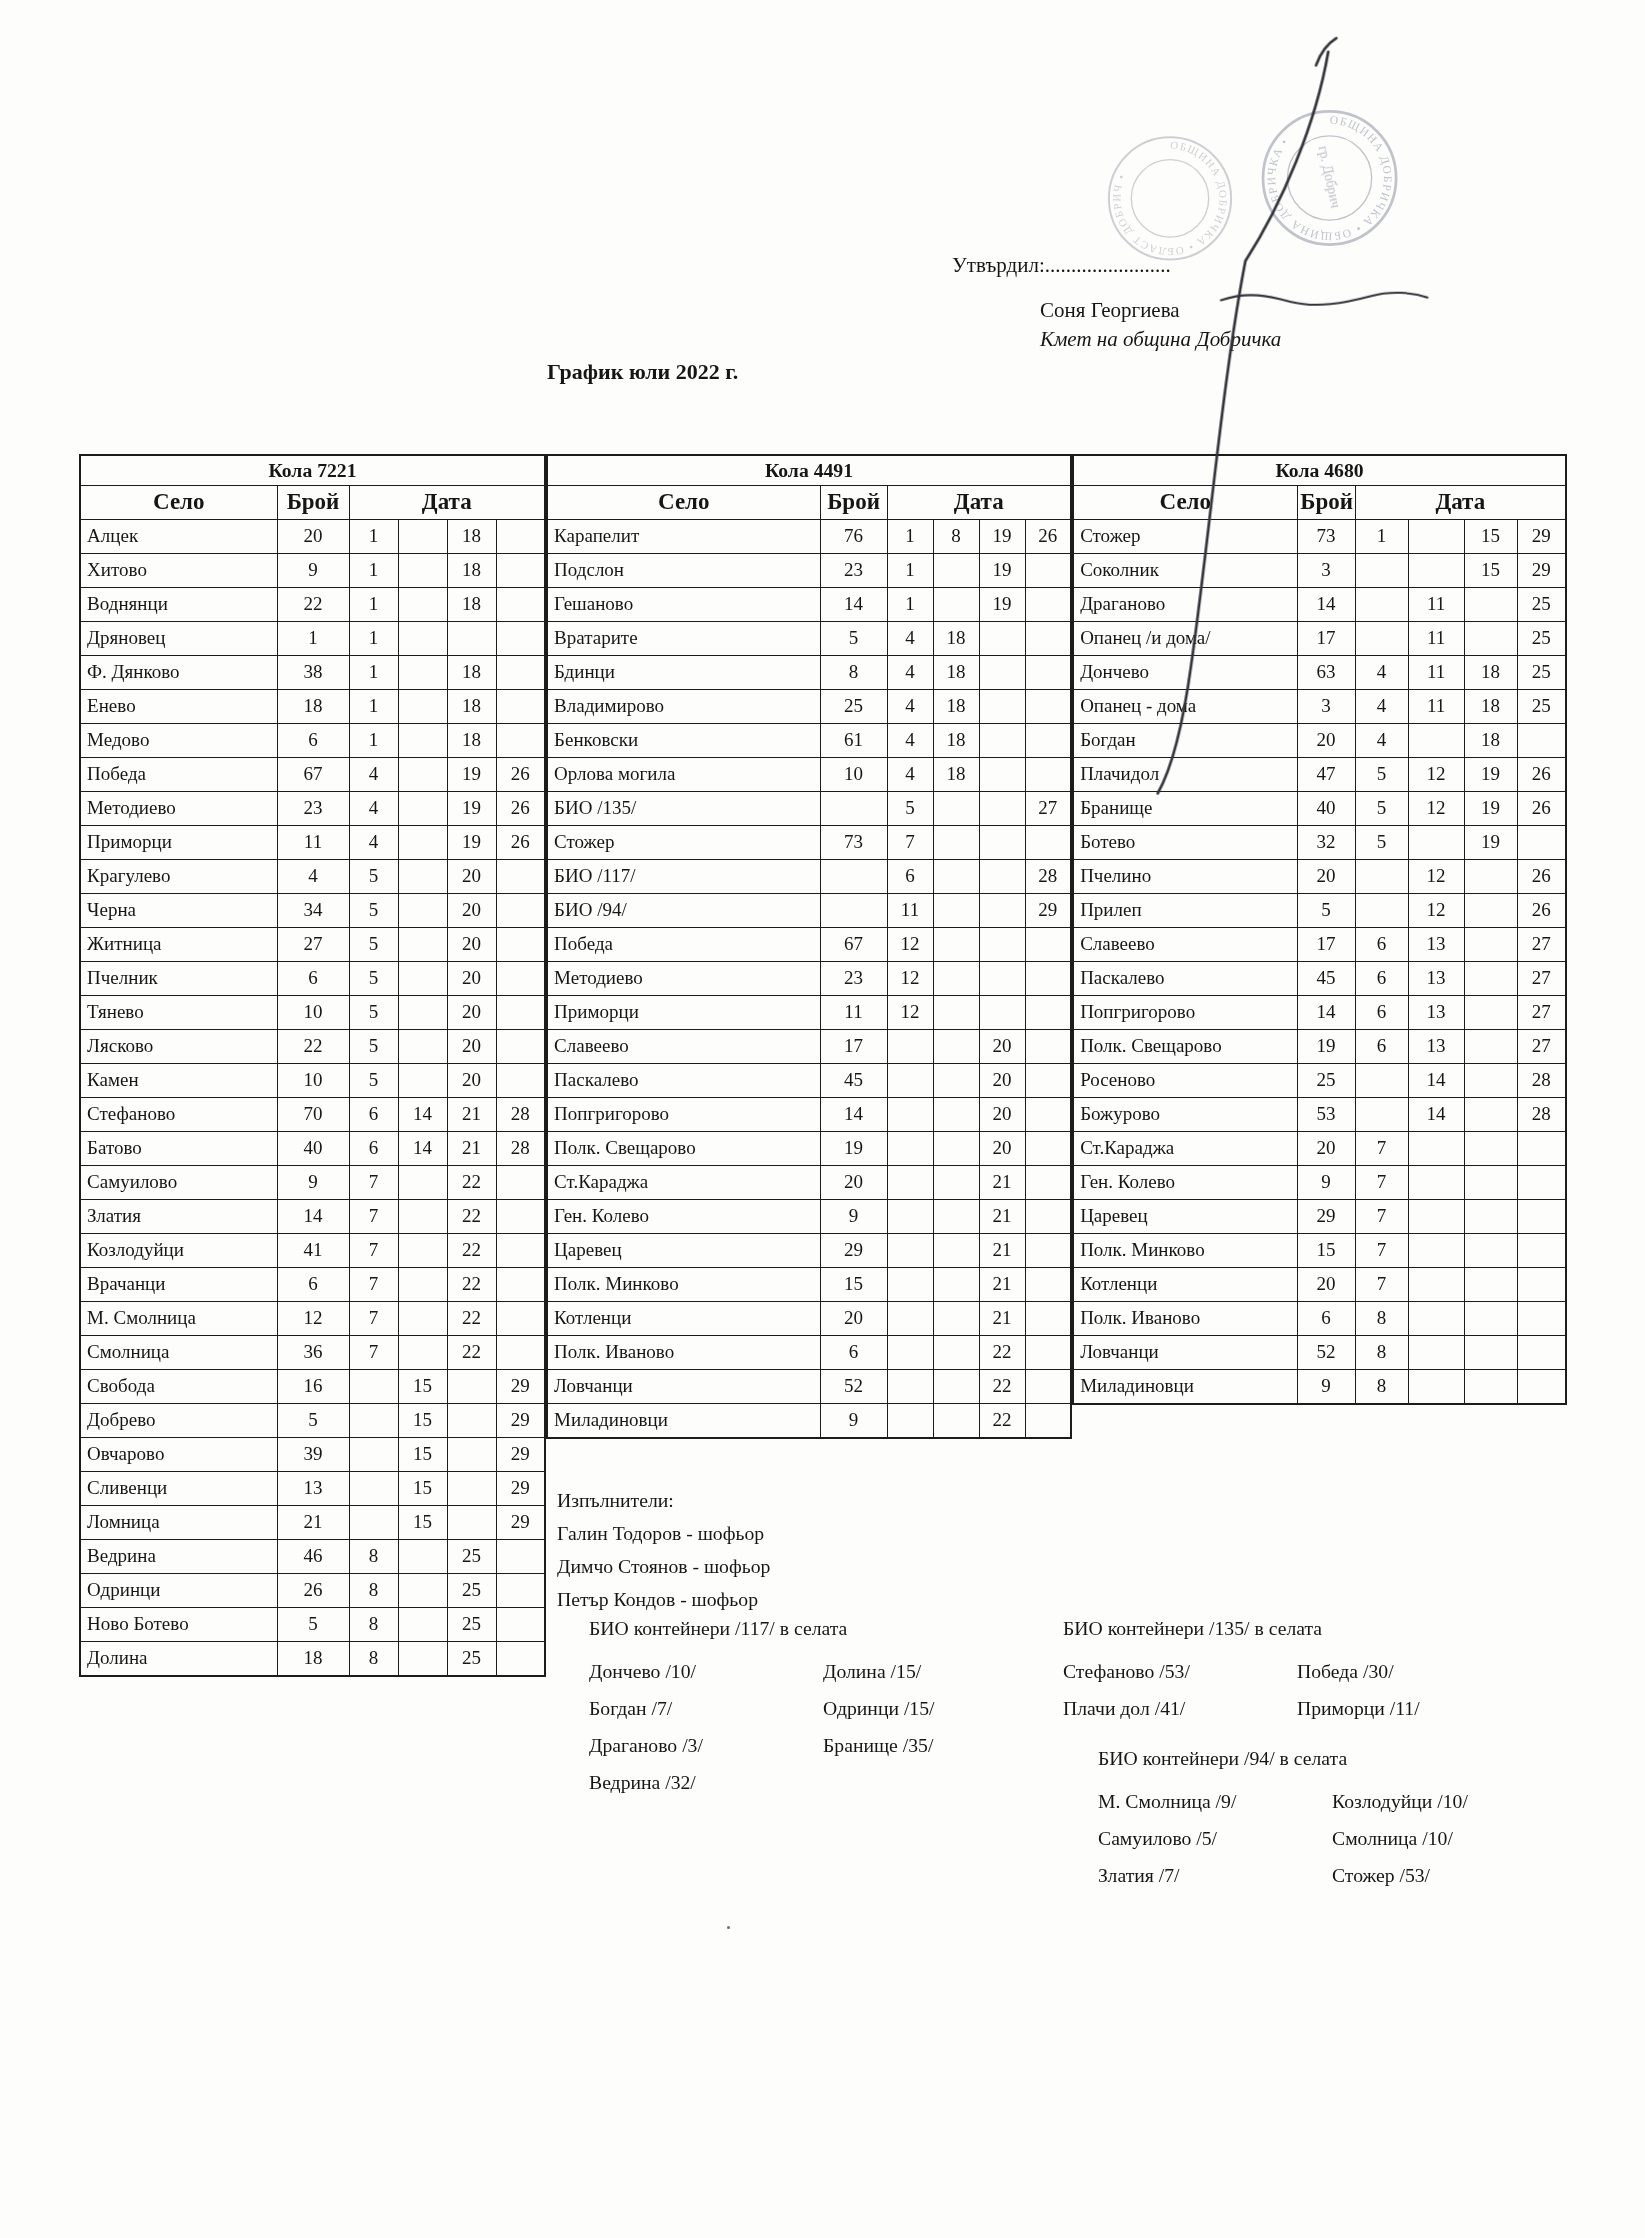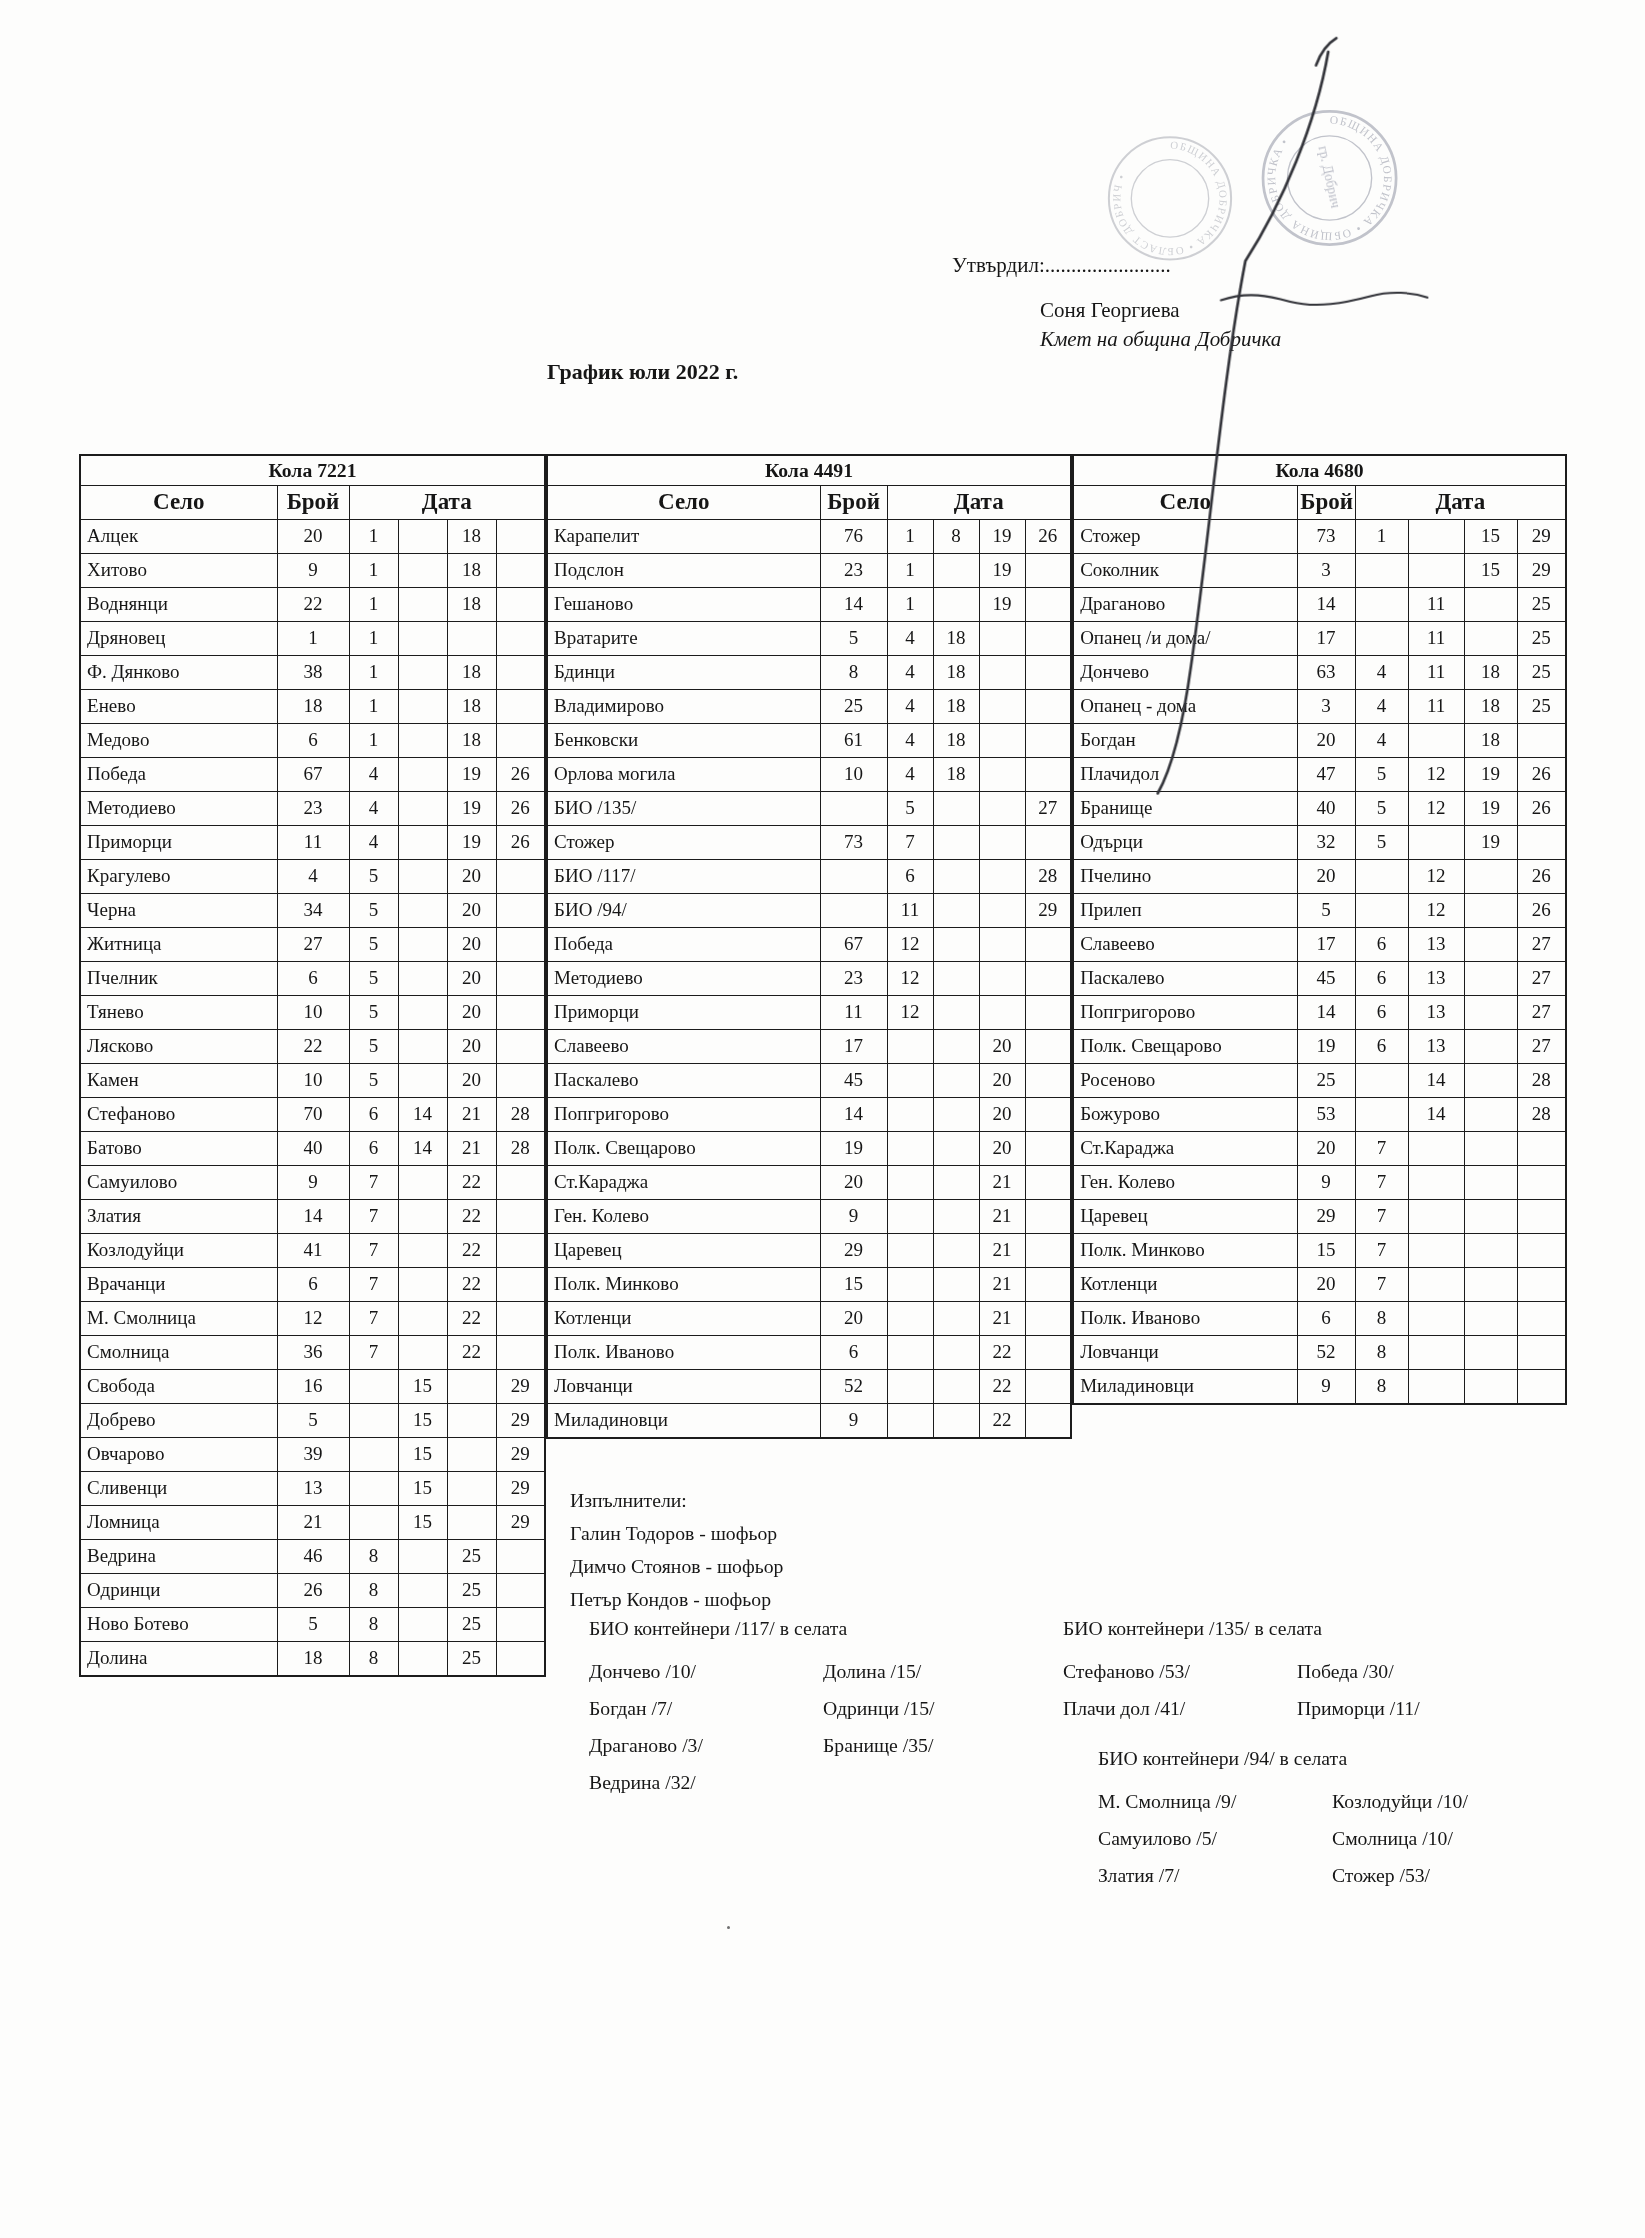--- a/index.html
+++ b/index.html
@@ -25,21 +25,21 @@
   .sched td{
     border:1.4px solid #1c1c1c;height:33px;font-size:19px;
     padding:0 2.7px;overflow:hidden;white-space:nowrap;vertical-align:middle;
   }
   .sched .car-title{font-weight:bold;text-align:center;font-size:19.7px;height:28.5px;}
   .sched .hdr{font-weight:bold;text-align:center;font-size:23px;}
   .sched .village{text-align:left;padding-left:6.1px;}
   .sched .num{text-align:center;padding:0;}
 
   
-  .executors{margin-top:45px;padding-left:24px;font-size:19.7px;}
+  .executors{margin-top:45px;padding-left:11px;font-size:19.7px;}
   .executors .exec-title{line-height:33px;}
   .executors .exec-list div{line-height:33px;}
 
   
   .bio{font-size:19.7px;}
   .bio-117{position:absolute;left:565px;top:1615px;margin-left:24px;}
   .bio-right{position:absolute;left:1063px;top:1615px;}
   .bio-title{margin-bottom:11px;line-height:27px;}
   .bio-cols{display:flex;}
   .bio-col{width:234px;}
@@ -699,21 +699,21 @@
             </tr>
             <tr>
               <td class="village">Бранище</td>
               <td class="num">40</td>
               <td class="num">5</td>
               <td class="num">12</td>
               <td class="num">19</td>
               <td class="num">26</td>
             </tr>
             <tr>
-              <td class="village">Одърци</td>
+              <td class="village">Ботево</td>
               <td class="num">32</td>
               <td class="num">5</td>
               <td class="num"></td>
               <td class="num">19</td>
               <td class="num"></td>
             </tr>
             <tr>
               <td class="village">Пчелино</td>
               <td class="num">20</td>
               <td class="num"></td>

